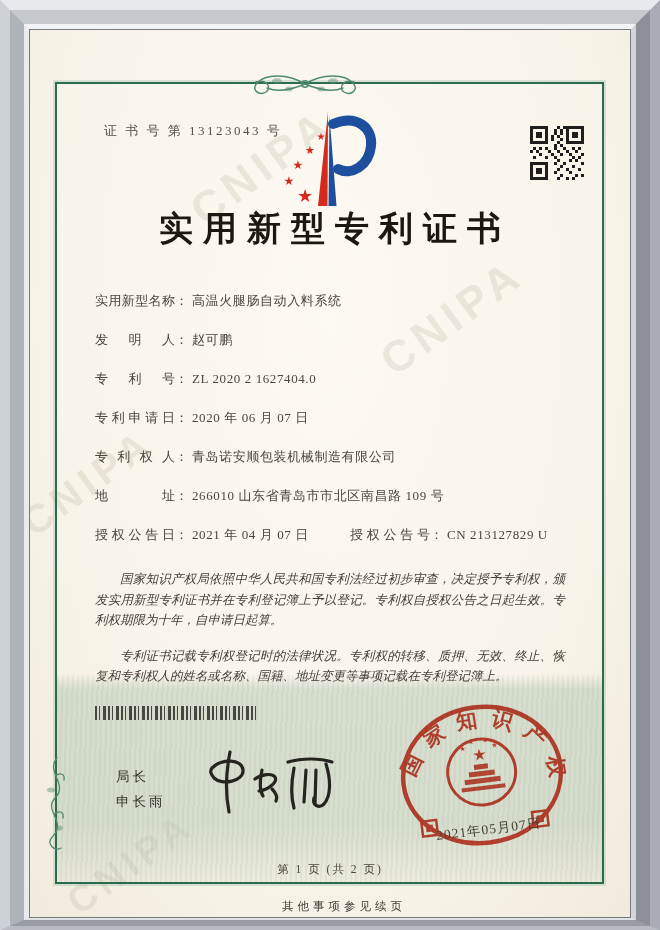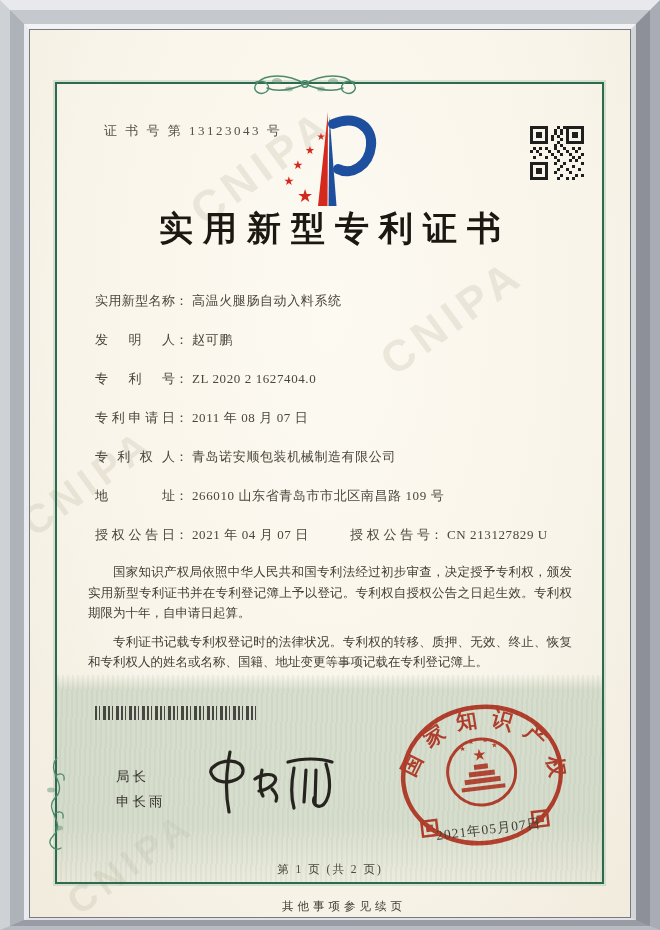--- a/index.html
+++ b/index.html
@@ -63,21 +63,21 @@
     font-size:13px;color:#4a463c;}
   .frow{display:flex;align-items:baseline;height:39px;padding-left:15px;}
   .flabel{display:inline-block;width:80px;text-align:justify;text-align-last:justify;flex:none;}
   .fcolon{flex:none;margin-right:4px;}
   .fvalue{letter-spacing:0.6px;white-space:nowrap;}
   .pair{display:flex;align-items:flex-end;width:255px;flex:none;}
   .pair2{display:flex;align-items:center;}
   
   .bodytext{position:absolute;z-index:3;left:50px;right:50px;top:524px;
     font-size:12.5px;line-height:20.5px;color:#433f36;text-align:justify;}
-  .bodytext p{margin:8px;text-indent:2em;}
+  .bodytext p{margin:15px;text-indent:2em;font-style:italic;}
   
   .barcode{position:absolute;z-index:3;left:65px;top:676px;width:162px;height:14px;
     background:repeating-linear-gradient(90deg,#2d2d29 0 2px,transparent 2px 4px,
       #2d2d29 4px 5px,transparent 5px 8px,#2d2d29 8px 11px,transparent 11px 13px);
     opacity:.85;}
   .signer{position:absolute;z-index:3;left:86px;top:734px;font-size:13.5px;
     color:#33312c;letter-spacing:3px;line-height:25px;}
   .signature{position:absolute;z-index:4;left:170px;top:716px;}
   .seal{position:absolute;z-index:4;left:366px;top:672px;transform:rotate(-7deg);
     opacity:.93;mix-blend-mode:multiply;}
@@ -189,21 +189,21 @@
           <span class="fvalue">赵可鹏</span>
       </div>
       <div class="frow">
         <span class="flabel">专利号</span>
           <span class="fcolon">：</span>
           <span class="fvalue">ZL 2020 2 1627404.0</span>
       </div>
       <div class="frow">
         <span class="flabel">专利申请日</span>
           <span class="fcolon">：</span>
-          <span class="fvalue">2011 年 08 月 07 日</span>
+          <span class="fvalue">2020 年 06 月 07 日</span>
       </div>
       <div class="frow">
         <span class="flabel">专利权人</span>
           <span class="fcolon">：</span>
           <span class="fvalue">青岛诺安顺包装机械制造有限公司</span>
       </div>
       <div class="frow">
         <span class="flabel">地址</span>
           <span class="fcolon">：</span>
           <span class="fvalue">266010 山东省青岛市市北区南昌路 109 号</span>

